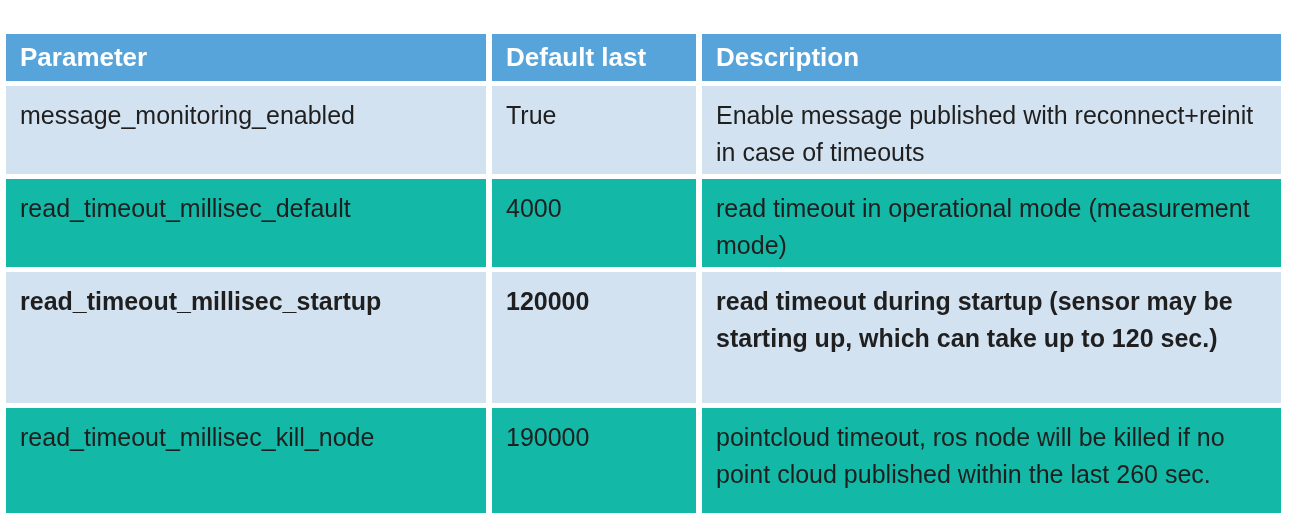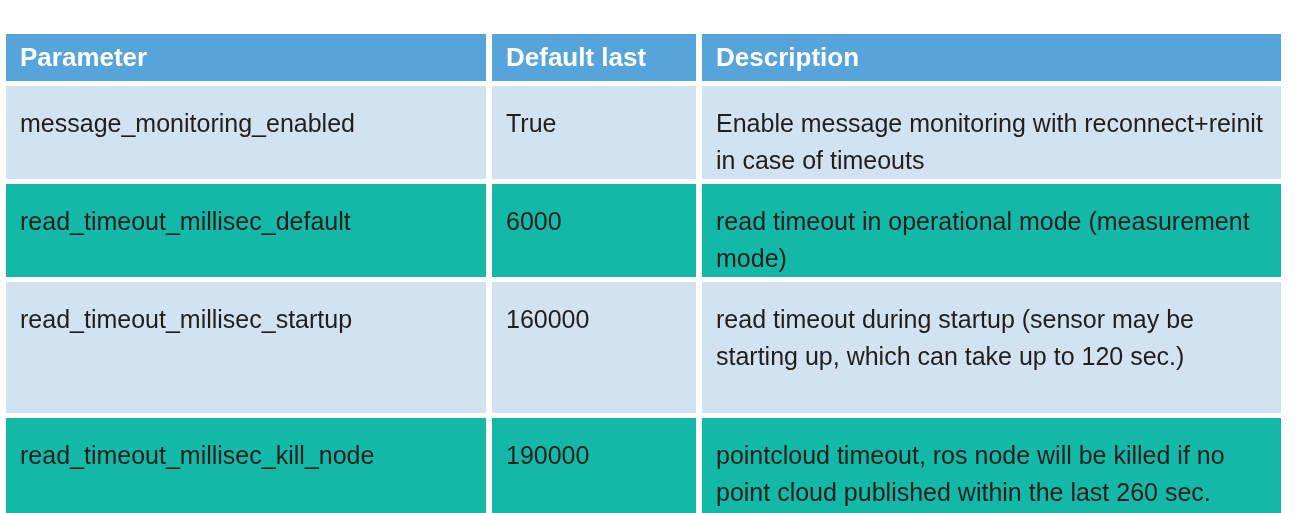--- a/index.html
+++ b/index.html
@@ -37,28 +37,28 @@
     padding: 0 14px;
     white-space: nowrap;
     overflow: hidden;
   }
   td {
     font-size: 25px;
     line-height: 37px;
     color: #1f1f1f;
     vertical-align: top;
     text-align: left;
-    padding: 19px 14px 0 14px;
+    padding: 11px 14px 0 14px;
     overflow: hidden;
   }
   tr.row-odd  td { background: #d3e2f1; }
   tr.row-even td { background: #14b8a6; }
 
   tr.h-88  { height: 88px; }
-  tr.h-131 { height: 131px; }
+  tr.h-131 { height: 131px; font-weight: bold; }
   tr.h-126 { height: 138px; }
 </style>
 </head>
 <body>
 
 <div class="page">
   <table class="param-table">
     <colgroup>
       <col class="c-param">
       <col class="c-default">
@@ -68,30 +68,30 @@
       <tr>
         <th>Parameter</th>
         <th>Default last</th>
         <th>Description</th>
       </tr>
     </thead>
     <tbody>
       <tr class="row-odd h-88">
         <td>message_monitoring_enabled</td>
         <td>True</td>
-        <td>Enable message monitoring with reconnect+reinit in case of timeouts</td>
+        <td>Enable message published with reconnect+reinit in case of timeouts</td>
       </tr>
       <tr class="row-even h-88">
         <td>read_timeout_millisec_default</td>
-        <td>6000</td>
+        <td>4000</td>
         <td>read timeout in operational mode (measurement mode)</td>
       </tr>
       <tr class="row-odd h-131">
         <td>read_timeout_millisec_startup</td>
-        <td>160000</td>
+        <td>120000</td>
         <td>read timeout during startup (sensor may be starting up, which can take up to 120 sec.)</td>
       </tr>
       <tr class="row-even h-126">
         <td>read_timeout_millisec_kill_node</td>
         <td>190000</td>
         <td>pointcloud timeout, ros node will be killed if no point cloud published within the last 260 sec.</td>
       </tr>
     </tbody>
   </table>
 </div>

